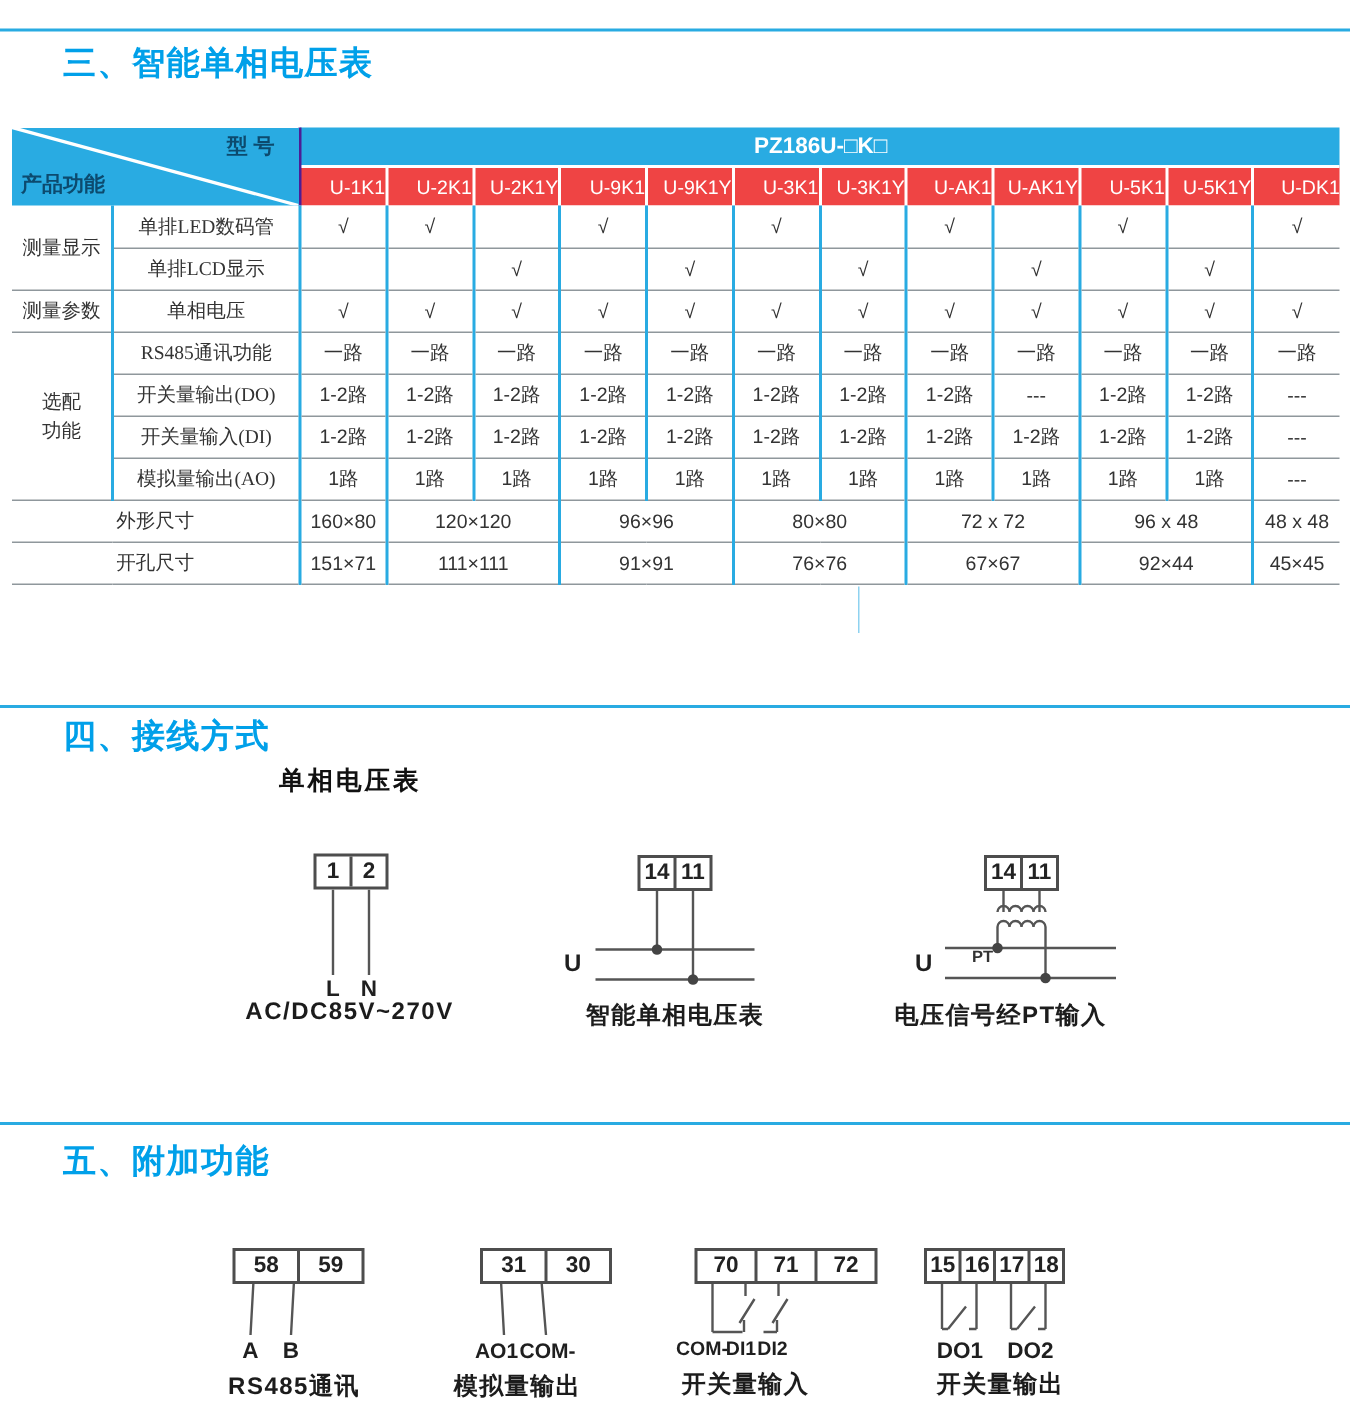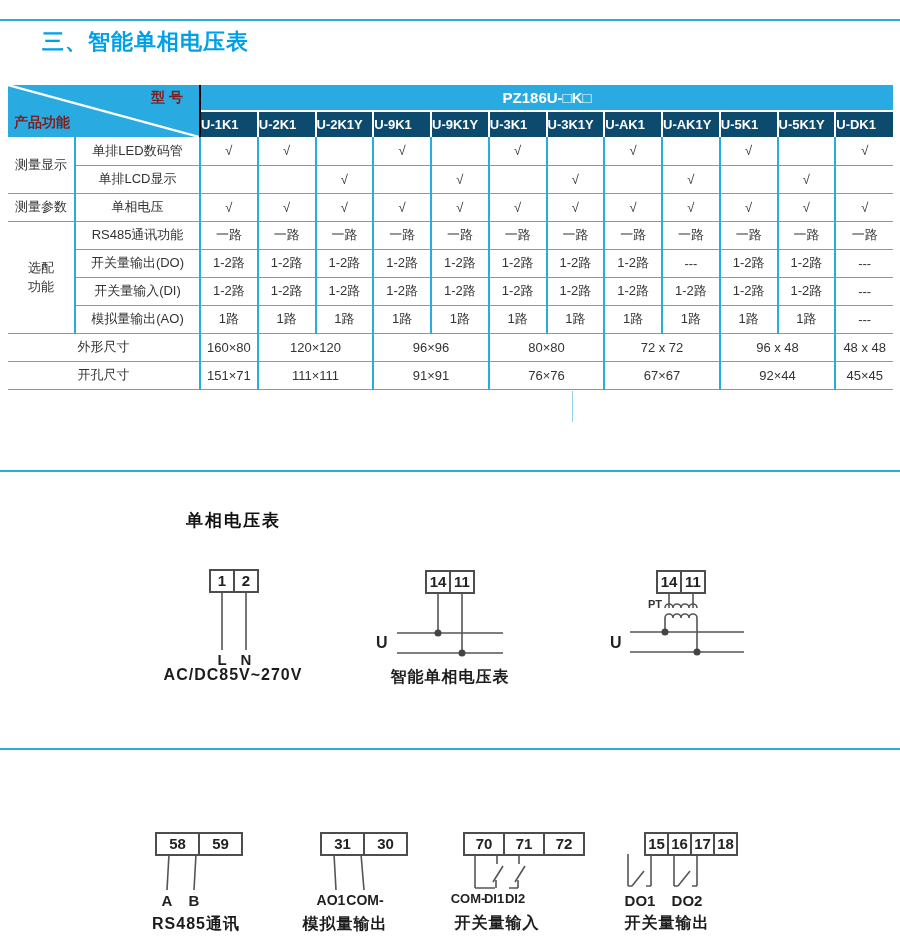--- a/index.html
+++ b/index.html
@@ -5,32 +5,32 @@
   html,body{margin:0;padding:0;background:#fff;}
   .page{position:relative;width:900px;height:947px;background:#fff;overflow:hidden;
         font-family:"Liberation Sans","DejaVu Sans",sans-serif;color:#222;}
   .hline{position:absolute;left:0;width:900px;height:2px;background:#29ABE2;}
   .sec-title{position:absolute;left:42px;margin:0;font-size:22px;font-weight:700;color:#00A0E9;letter-spacing:1px;}
   
   #spec-table{position:absolute;left:8px;top:85px;width:885px;border-collapse:collapse;table-layout:fixed;}
   #spec-table th,#spec-table td{padding:0;margin:0;}
   #spec-table thead tr{height:26px;}
   #spec-table tbody tr{height:28px;}
-  th.corner{position:relative;background:#29ABE2;color:#7f1d1d;font-size:14px;font-weight:700;
-            border-right:2px solid #000000;text-align:center;}
+  th.corner{position:relative;background:#29ABE2;color:#0c4a6e;font-size:14px;font-weight:700;
+            border-right:2px solid #4c1d95;text-align:center;}
   th.corner .diag{position:absolute;left:0;top:0;width:100%;height:100%;}
   th.corner .c-top{position:absolute;right:16px;top:4px;}
   th.corner .c-bot{position:absolute;left:6px;bottom:5px;}
   th.family{background:#29ABE2;color:#fff;font-size:15px;font-weight:700;text-align:center;
             border-left:2px solid #fff;border-bottom:2px solid #fff;}
-  th.model{background:#0c4a6e;color:#fff;font-size:13px;font-weight:700;text-align:left;
+  th.model{background:#ef4444;color:#fff;font-size:13px;font-weight:400;text-align:right;
            border-left:2px solid #fff;}
   #spec-table td{border-bottom:1px solid #8f979c;font-size:13px;color:#333;text-align:center;background:#fff;}
   td.group{font-size:14px;color:#333;white-space:pre-line;line-height:1.5;}
-  td.feat{font-size:14px;text-align:left;padding-left:9px;border-left:2px solid #29ABE2;border-right:2px solid #29ABE2;}
+  td.feat{font-size:14px;text-align:left;padding-left:9px;border-left:2px solid #29ABE2;border-right:2px solid #29ABE2;font-family:Liberation Serif, serif;}
   td.val{border-left:2px solid #29ABE2;font-size:13px;}
   td.val.chk{font-size:15px;}
   td.dimlabel{font-size:14px;border-right:2px solid #29ABE2;}
   tr.tbl-end td{border-bottom:2px solid #29ABE2;}
   .note{position:absolute;left:8px;top:402px;font-size:14px;color:#222;letter-spacing:.5px;}
   .artifact{position:absolute;left:572px;top:391px;width:1px;height:31px;background:#8ed2f0;}
   
   .subtitle{position:absolute;left:186px;top:509px;font-size:17px;font-weight:700;color:#111;letter-spacing:2px;}
   svg.wires{position:absolute;left:0;top:0;width:900px;height:947px;pointer-events:none;}
   .tbox{position:absolute;display:flex;background:#fff;border:2px solid #4d4d4d;box-sizing:content-box;}
@@ -225,20 +225,21 @@
           <td class="val" colspan="2">67×67</td>
           <td class="val" colspan="2">92×44</td>
           <td class="val" colspan="1">45×45</td>
         </tr>
       </tbody>
     </table>
 
   <div class="artifact"></div>
 
   <div class="hline" style="top:470px"></div>
+  <h2 class="sec-title" style="top:476px">四、接线方式</h2>
   <div class="subtitle">单相电压表</div>
 
   <svg class="wires" viewBox="0 0 900 947">
     <g stroke="#555" stroke-width="1.6" fill="none">
 
       <path d="M222 593 V650 M246 593 V650"></path>
 
       <path d="M438 592 V633 M462 592 V653 M397 633 H503 M397 653 H503"></path>
 
       <path d="M669 592 V608 M693 592 V608"></path>
@@ -275,24 +276,26 @@
       <span class="tcell">14</span>
       <span class="tcell">11</span>
     </div>
   <span class="ulabel" style="left:376px;top:634px">U</span>
   <div class="cap" style="left:360px;top:667px;width:180px">智能单相电压表</div>
 
   <div class="tbox c22" style="left:656px;top:570px">
       <span class="tcell">14</span>
       <span class="tcell">11</span>
     </div>
-  <span class="pt" style="left:638px;top:598px;width:24px">PT</span>
+  <span class="pt" style="left:638px;top:632px;width:24px">PT</span>
   <span class="ulabel" style="left:610px;top:634px">U</span>
+  <div class="cap" style="left:577px;top:667px;width:180px">电压信号经PT输入</div>
 
   <div class="hline" style="top:748px"></div>
+  <h2 class="sec-title" style="top:759px">五、附加功能</h2>
 
   <div class="tbox c25" style="left:155px;top:832px">
       <span class="tcell">58</span>
       <span class="tcell">59</span>
     </div>
   <span class="wl" style="left:160px;top:892px;width:14px">A</span>
   <span class="wl" style="left:187px;top:892px;width:14px">B</span>
   <div class="cap" style="left:116px;top:914px;width:160px">RS485通讯</div>
 
   <div class="tbox c25" style="left:320px;top:832px">
@@ -306,21 +309,21 @@
   <div class="tbox c20" style="left:463px;top:832px">
       <span class="tcell">70</span>
       <span class="tcell">71</span>
       <span class="tcell">72</span>
     </div>
   <span class="wl sm" style="left:449px;top:891px;width:38px">COM-</span>
   <span class="wl sm" style="left:483px;top:891px;width:22px">DI1</span>
   <span class="wl sm" style="left:504px;top:891px;width:22px">DI2</span>
   <div class="cap" style="left:417px;top:913px;width:160px">开关量输入</div>
 
-  <div class="tbox c21" style="left:644px;top:832px">
+  <div class="tbox c21" style="left:616px;top:832px">
       <span class="tcell">15</span>
       <span class="tcell">16</span>
       <span class="tcell">17</span>
       <span class="tcell">18</span>
     </div>
   <span class="wl" style="left:623px;top:892px;width:34px">DO1</span>
   <span class="wl" style="left:670px;top:892px;width:34px">DO2</span>
   <div class="cap" style="left:587px;top:913px;width:160px">开关量输出</div>
 
 </div>

